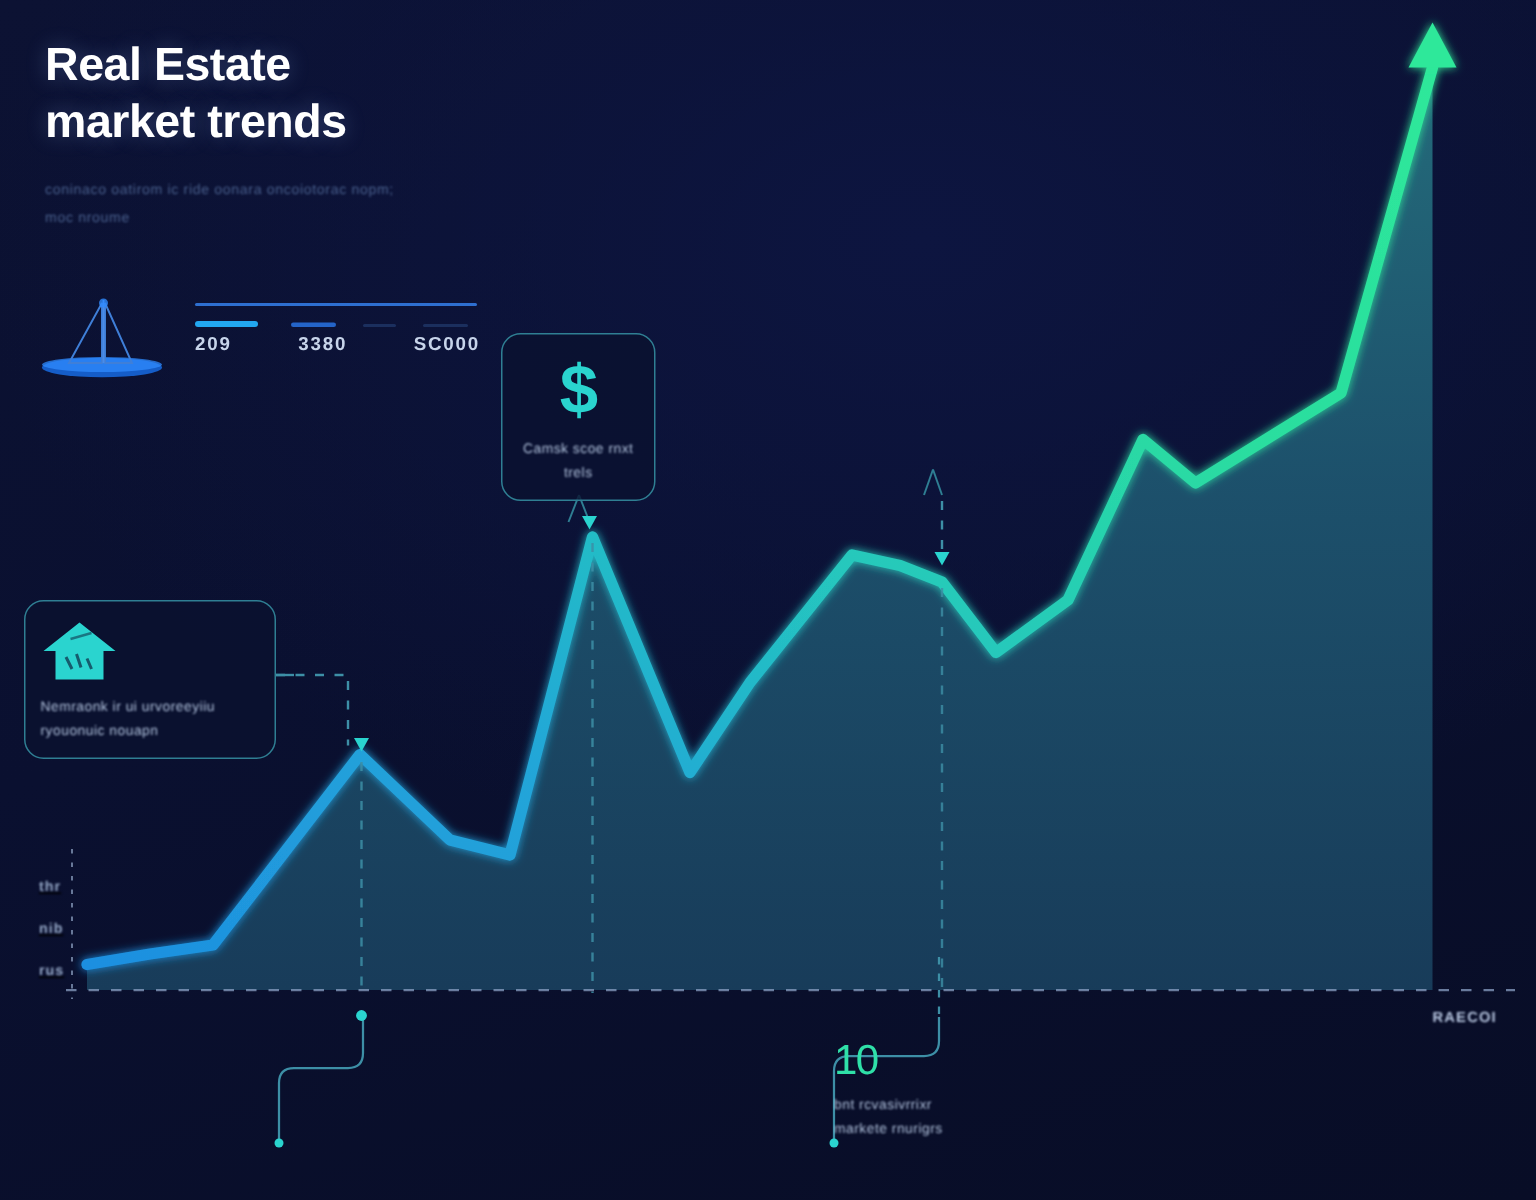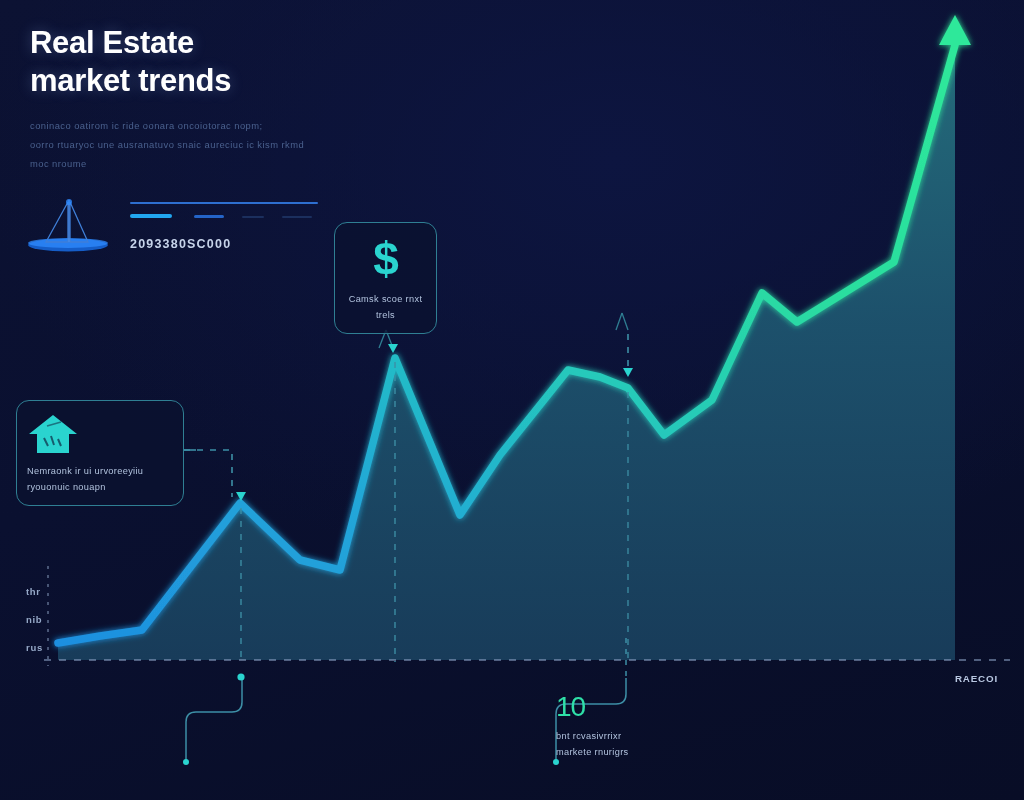--- a/index.html
+++ b/index.html
@@ -70,41 +70,41 @@
     position: absolute;
     height: 1.6px;
     border-radius: 2px;
   }
   .lg-nums {
     position: absolute;
     top: 26px;
     left: 0;
     width: 190px;
     display: flex;
-    justify-content: flex-start;
+    justify-content: space-between;
     color: #c7d4ea;
     font-size: 12.5px;
     font-weight: bold;
     letter-spacing: 1.2px;
     filter: blur(0.5px);
-    margin-top: 15px;
   }
 
   
   #chart-svg {
     position: absolute;
     left: 0; top: 0;
   }
 
   
   #yaxis {
     position: absolute;
     left: 26px;
     top: 578px;
     width: 34px;
+    text-decoration: underline;
   }
   #yaxis .tick {
     color: #96a9c8;
     font-size: 9.5px;
     font-weight: bold;
     letter-spacing: 0.7px;
     line-height: 28px;
     filter: blur(0.55px);
     text-align: left;
   }
@@ -248,21 +248,20 @@
       <path d="M556,760 L556,714 Q556,704 566,704 L616,704 Q626,704 626,694 L626,678" fill="none" stroke="#3d8fa6" stroke-width="1.5"></path>
       <line x1="626" y1="676" x2="626" y2="636" stroke="#3d8fa6" stroke-width="1.5" stroke-dasharray="5 6"></line>
       <circle cx="556" cy="762" r="3" fill="#2ad4cf"></circle>
     </g>
   </svg>
 
   <div id="header">
     <h1 id="title">Real Estate market trends</h1>
     <p id="subtitle">
       <span class="ln">coninaco oatirom ic ride oonara oncoiotorac nopm;</span>
-      <span class="ln">oorro rtuaryoc une ausranatuvo snaic aureciuc ic kism rkmd</span>
       <span class="ln">moc nroume</span>
     </p>
   </div>
 
   <div id="legend">
     <div id="legend-mark">
       <svg width="100" height="56" viewBox="0 0 100 56">
         <ellipse cx="46" cy="49" rx="40" ry="6.5" fill="#1666d8" opacity="0.9"></ellipse>
         <ellipse cx="46" cy="47" rx="40" ry="5" fill="#2f8bff" opacity="0.75"></ellipse>
         <path d="M46,6 L24,46 L46,46 Z" fill="none" stroke="#3f7fd8" stroke-width="1.3"></path>

